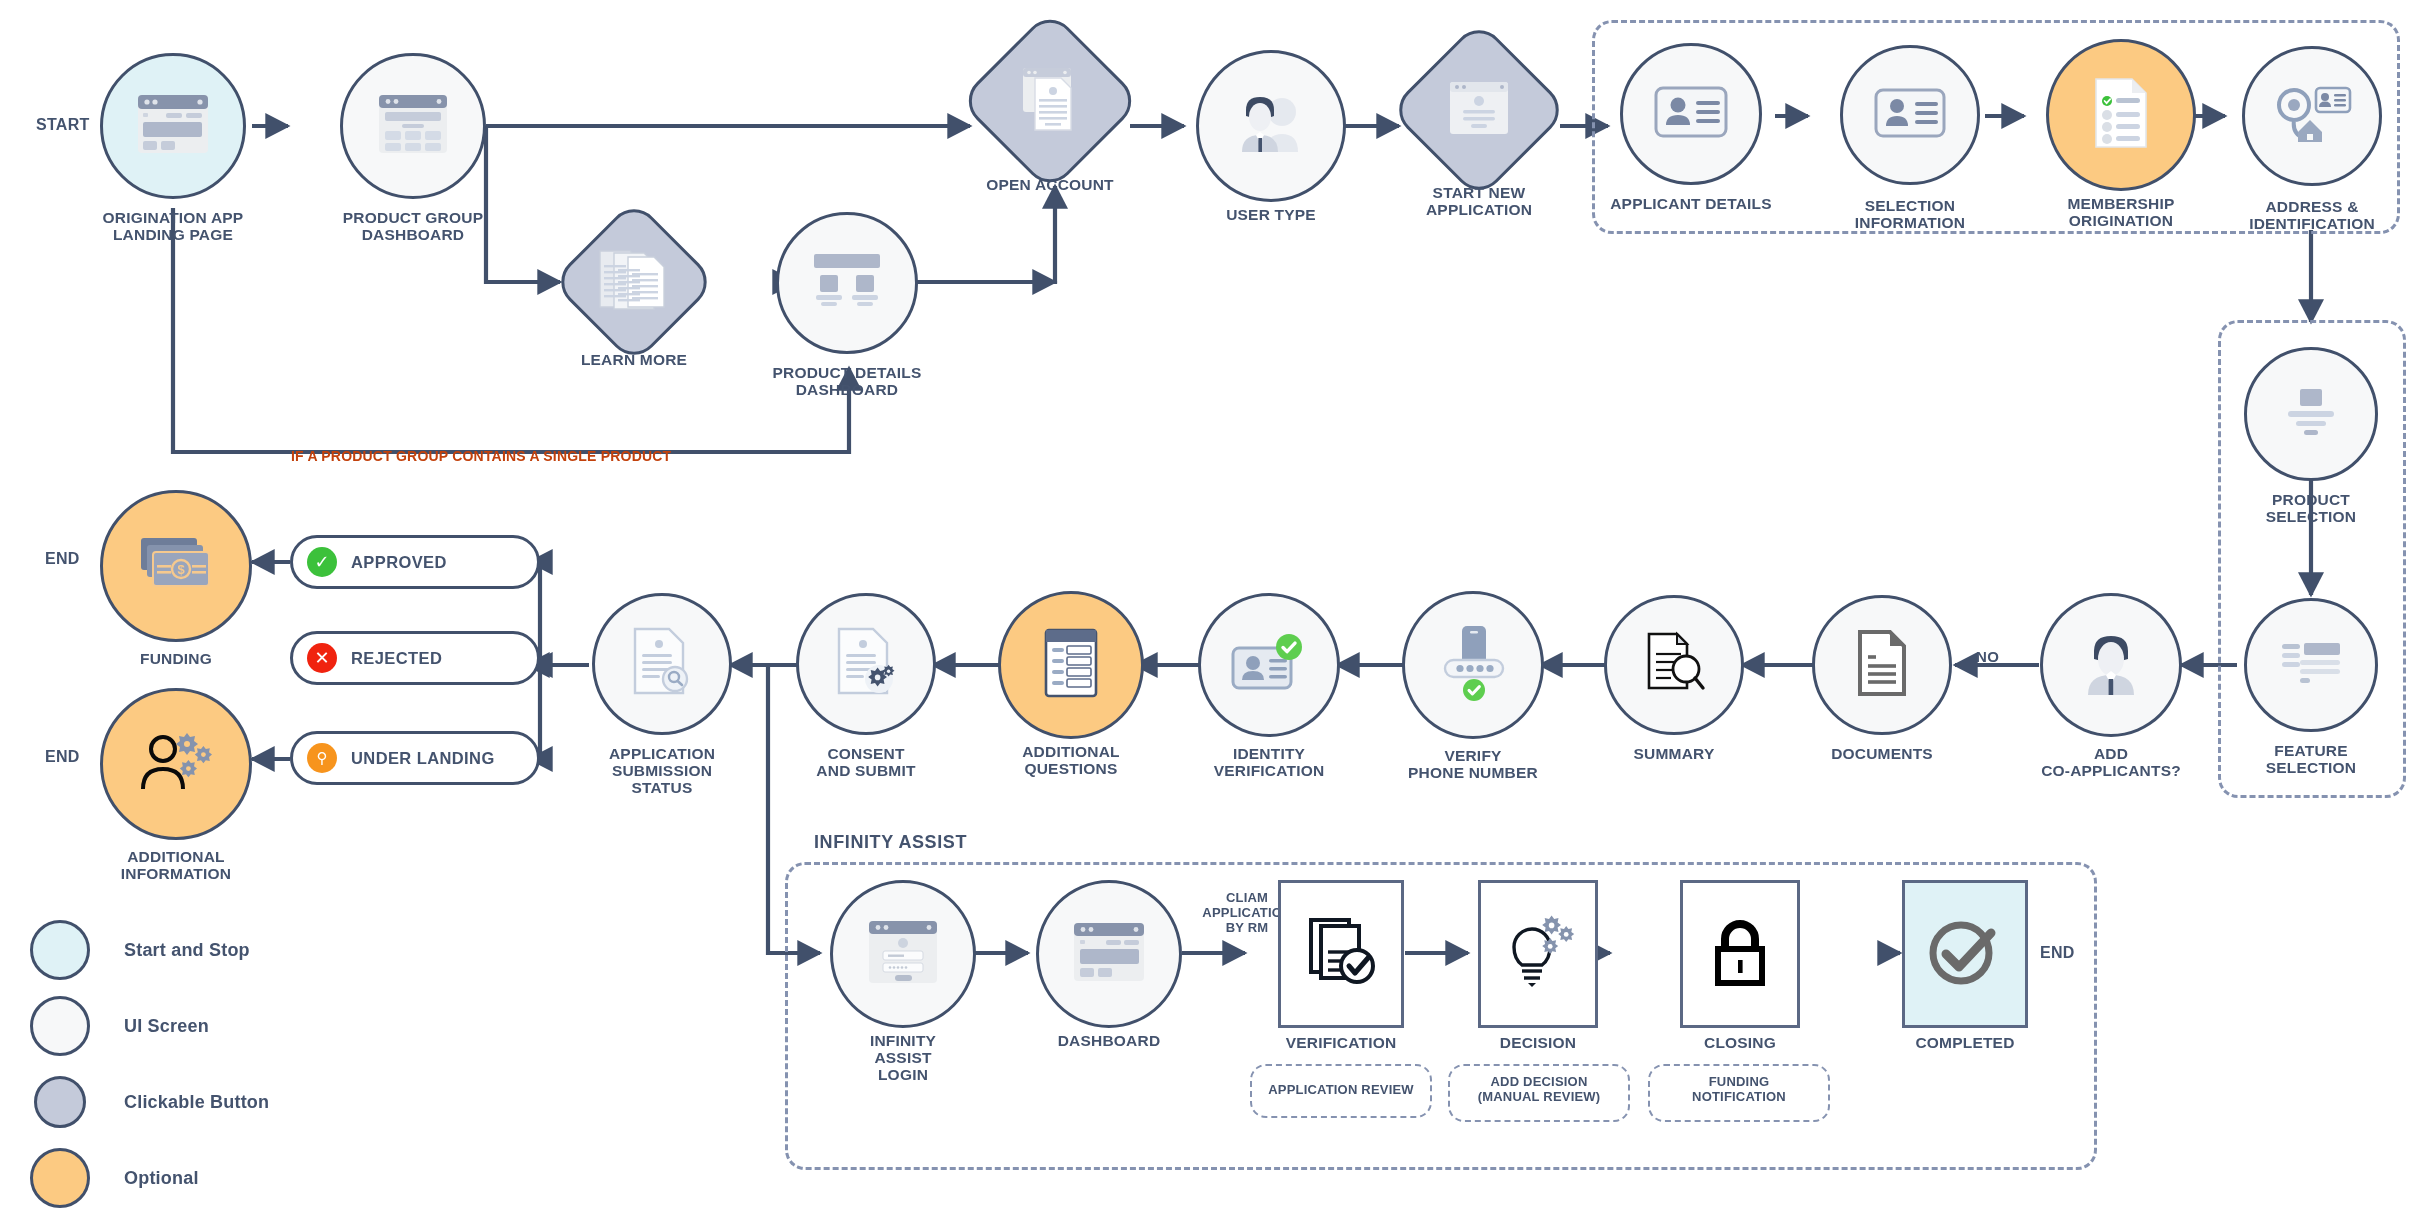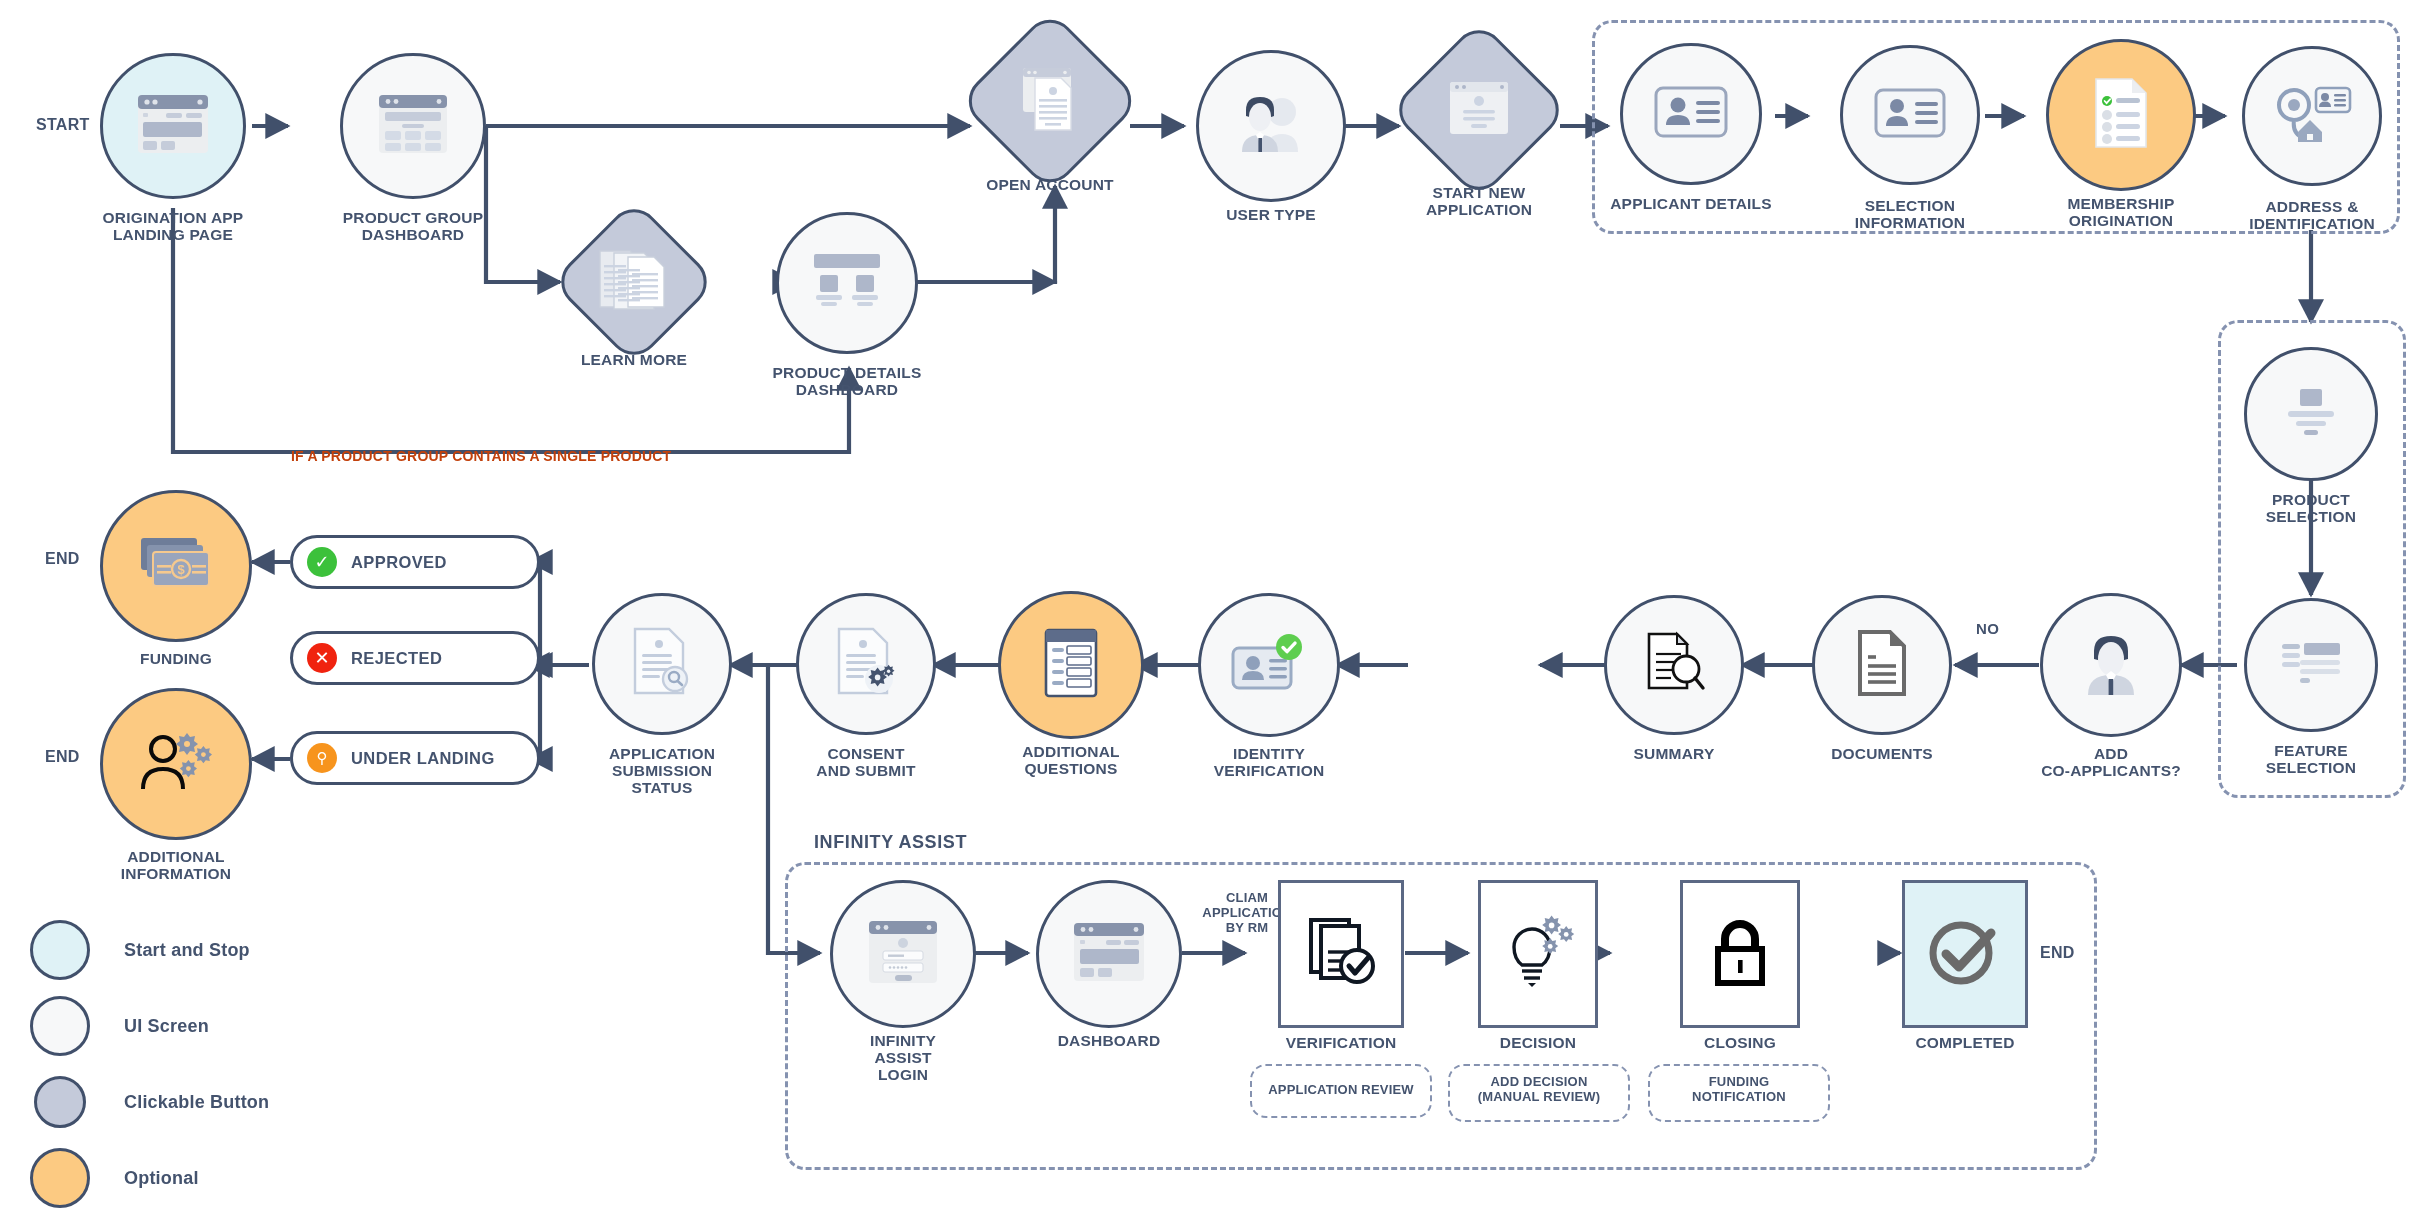--- a/index.html
+++ b/index.html
@@ -413,21 +413,21 @@
       </svg>
     </span>
     <div class="nodelabel" style="top:144px;">
       <div>FEATURE</div>
         <div>SELECTION</div>
     </div>
   </div>
 
   <div class="sidetag" style="left:45px;top:550px;">END</div>
   <div class="sidetag" style="left:45px;top:748px;">END</div>
-  <div class="sidetag" style="left:1976px;top:620px;font-size:15px;">NO</div>
+  <div class="sidetag" style="left:1976px;top:648px;font-size:15px;">NO</div>
 
   <div class="node" style="left:100px;top:490px;width:152px;height:152px;">
     <div class="shape circ optional" style="width:152px;height:152px;"></div>
     <span class="icon">
       <svg width="78" height="60" viewBox="0 0 78 60">
         <rect x="4" y="4" width="56" height="32" rx="3" fill="#6e7d99"></rect>
         <rect x="10" y="11" width="56" height="32" rx="3" fill="#8593ad"></rect>
         <rect x="16" y="18" width="56" height="34" rx="3" fill="#99a5bd" stroke="#f6c98e" stroke-width="2"></rect>
         <circle cx="44" cy="35" r="9" fill="none" stroke="#f6c98e" stroke-width="2.4"></circle>
         <text x="44" y="40" font-size="13" fill="#f6c98e" text-anchor="middle" font-family="Liberation Sans, sans-serif" font-weight="bold">$</text>
@@ -567,20 +567,40 @@
         <circle cx="60" cy="15" r="13" fill="#5ece4f"></circle>
         <path d="M54,15.5 l4,4.2 l8,-8.6" fill="none" stroke="#fff" stroke-width="3.4" stroke-linecap="round" stroke-linejoin="round"></path>
       </svg>
     </span>
     <div class="nodelabel" style="top:152px;">
       <div>IDENTITY</div>
         <div>VERIFICATION</div>
     </div>
   </div>
 
+  <div class="node" style="left:1402px;top:591px;width:142px;height:148px;">
+    <div class="shape circ ui-screen" style="width:142px;height:148px;"></div>
+    <span class="icon">
+      <svg width="72" height="78" viewBox="0 0 72 78">
+        <rect x="25" y="2" width="24" height="40" rx="5" fill="#8fa0bb"></rect>
+        <rect x="33" y="7" width="8" height="2.6" rx="1.3" fill="#e5eaf1"></rect>
+        <rect x="8" y="36" width="58" height="17" rx="8.5" fill="#f3f5f8" stroke="#c3cddd" stroke-width="2.4"></rect>
+        <circle cx="23" cy="44.5" r="3.6" fill="#9aabc4"></circle>
+        <circle cx="33" cy="44.5" r="3.6" fill="#9aabc4"></circle>
+        <circle cx="43" cy="44.5" r="3.6" fill="#9aabc4"></circle>
+        <circle cx="53" cy="44.5" r="3.6" fill="#9aabc4"></circle>
+        <circle cx="37" cy="66" r="11" fill="#5ece4f"></circle>
+        <path d="M32,66.4 l3.4,3.6 l7,-7.4" fill="none" stroke="#fff" stroke-width="3" stroke-linecap="round" stroke-linejoin="round"></path>
+      </svg>
+    </span>
+    <div class="nodelabel" style="top:156px;">
+      <div>VERIFY</div>
+        <div>PHONE NUMBER</div>
+    </div>
+  </div>
 
   <div class="node" style="left:1604px;top:595px;width:140px;height:140px;">
     <div class="shape circ ui-screen" style="width:140px;height:140px;"></div>
     <span class="icon">
       <svg width="66" height="66" viewBox="0 0 66 66">
         <path d="M8,4 h28 l10,10 v44 h-38 z" fill="#fff" stroke="#111" stroke-width="2.6"></path>
         <path d="M36,4 v10 h10 z" fill="#d6dbe3" stroke="#111" stroke-width="2"></path>
         <g stroke="#111" stroke-width="2.2">
           <line x1="15" y1="24" x2="40" y2="24"></line>
           <line x1="15" y1="32" x2="40" y2="32"></line>

